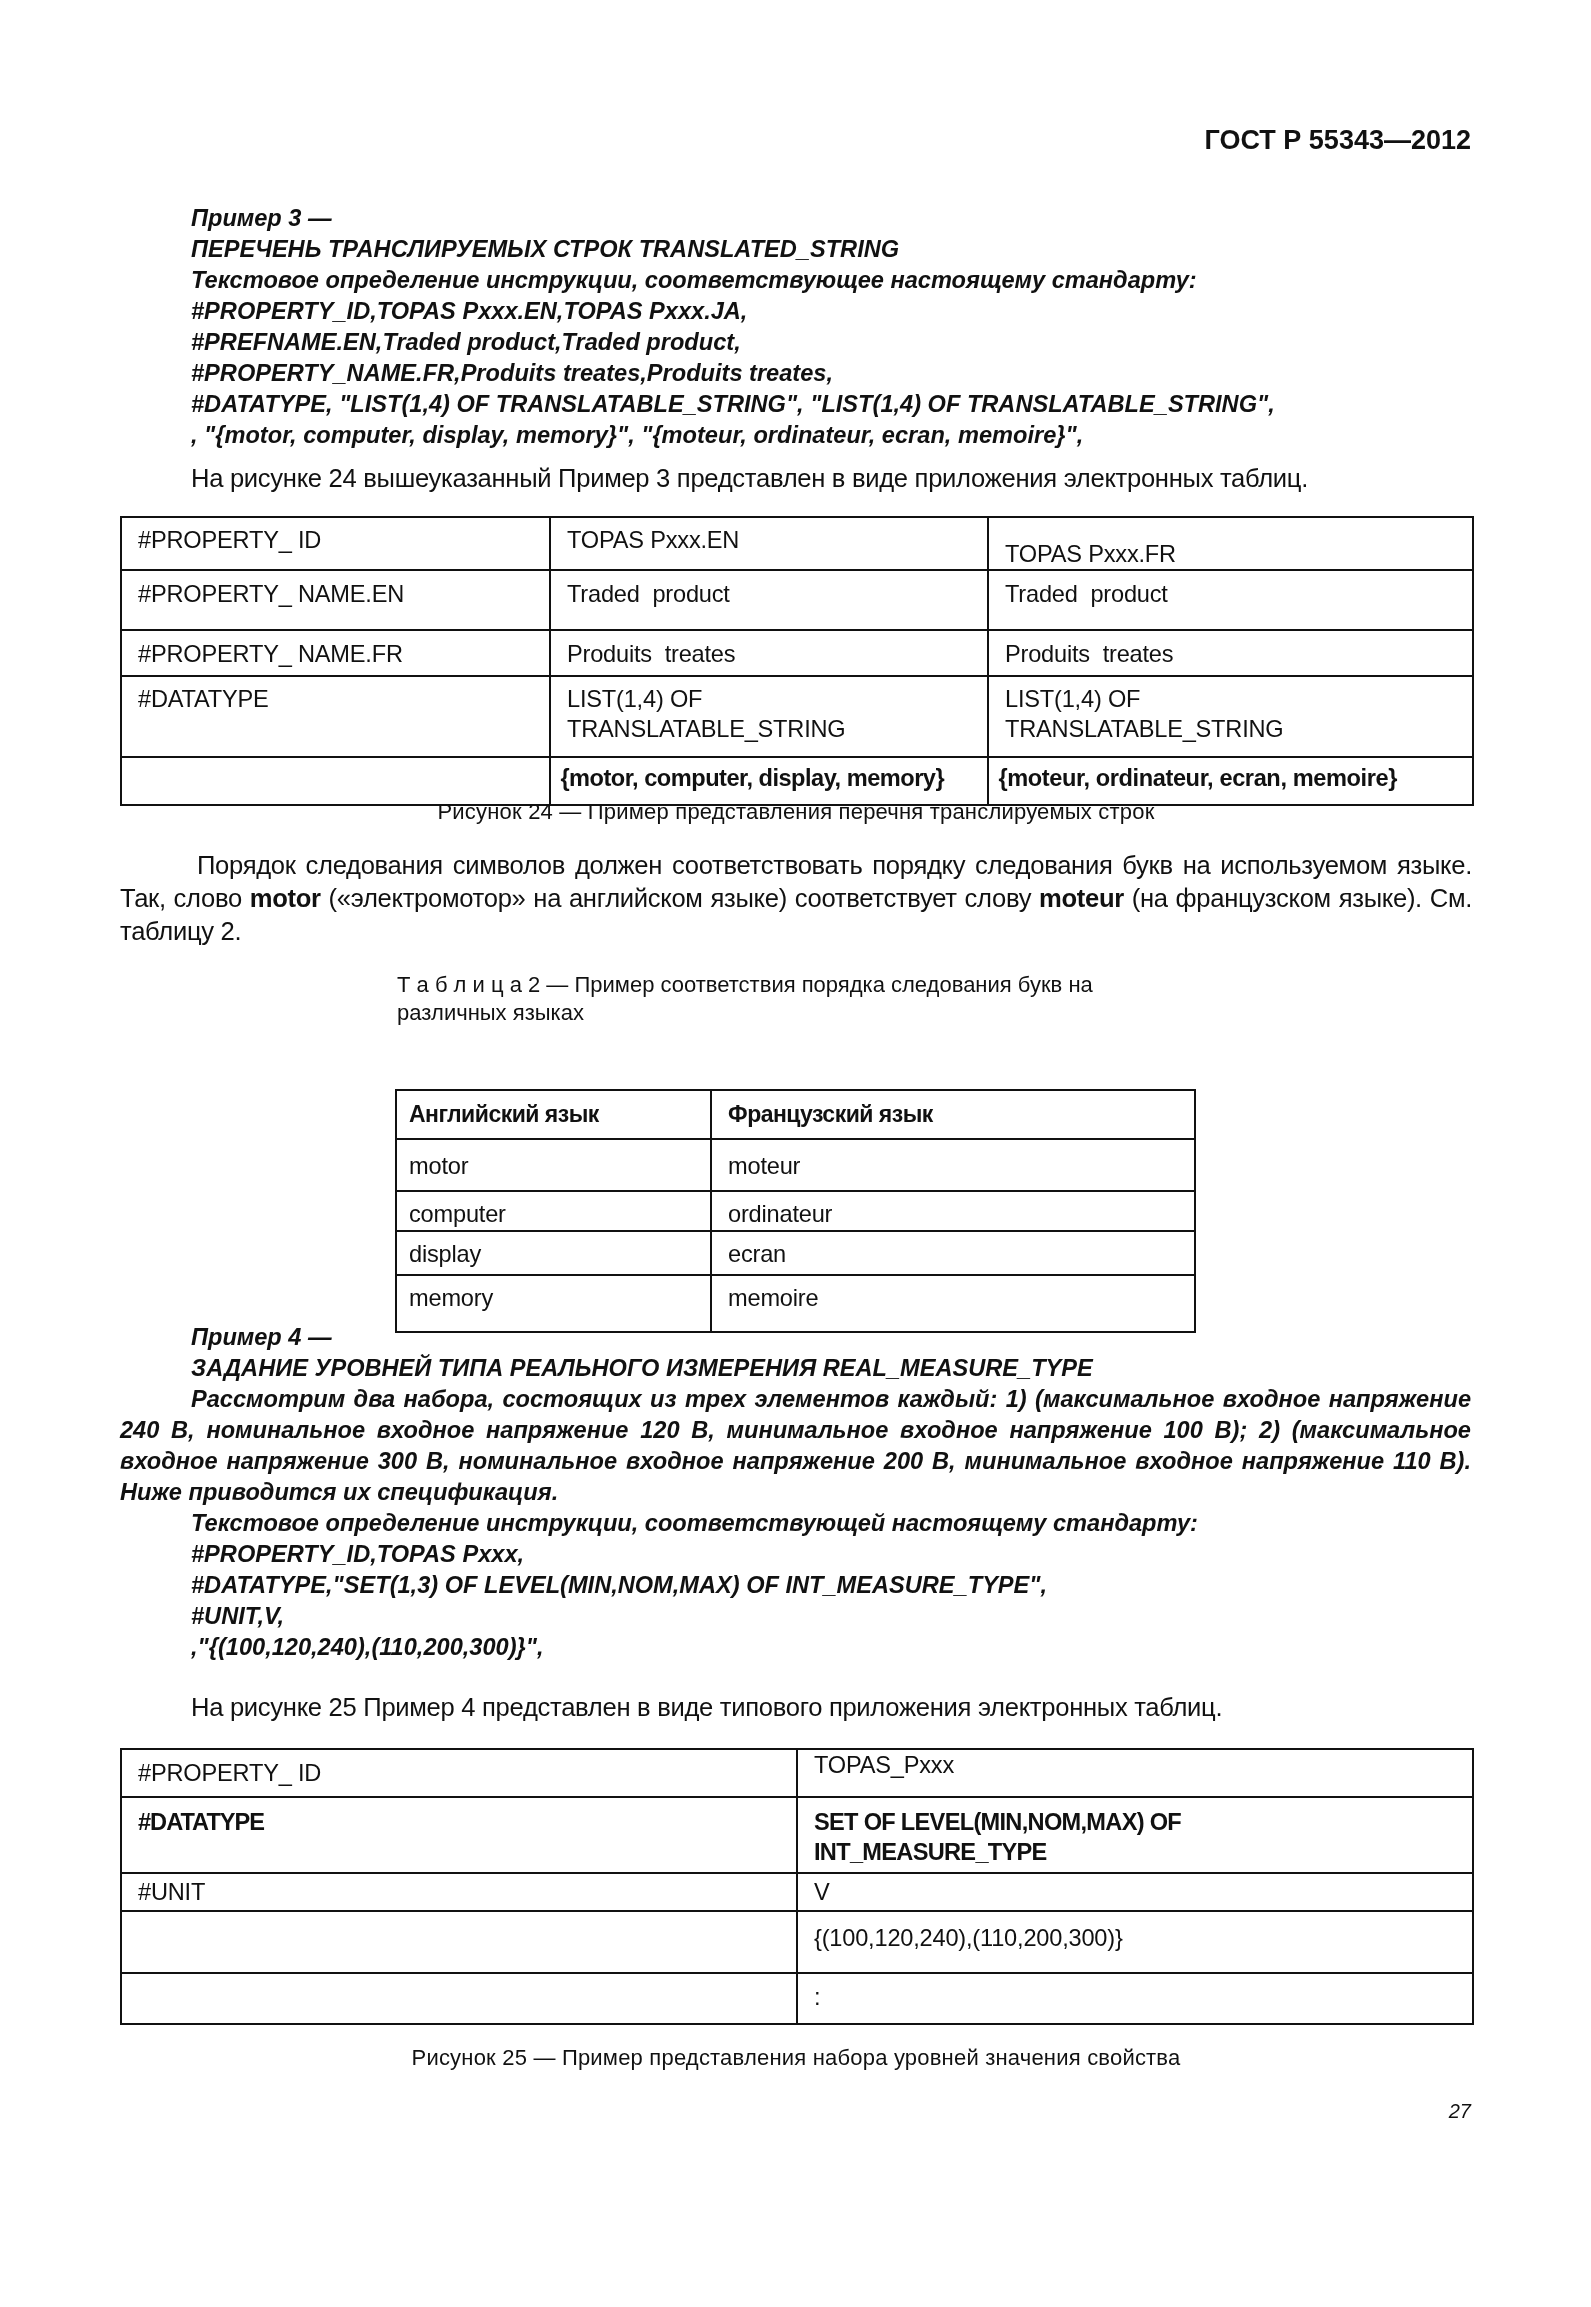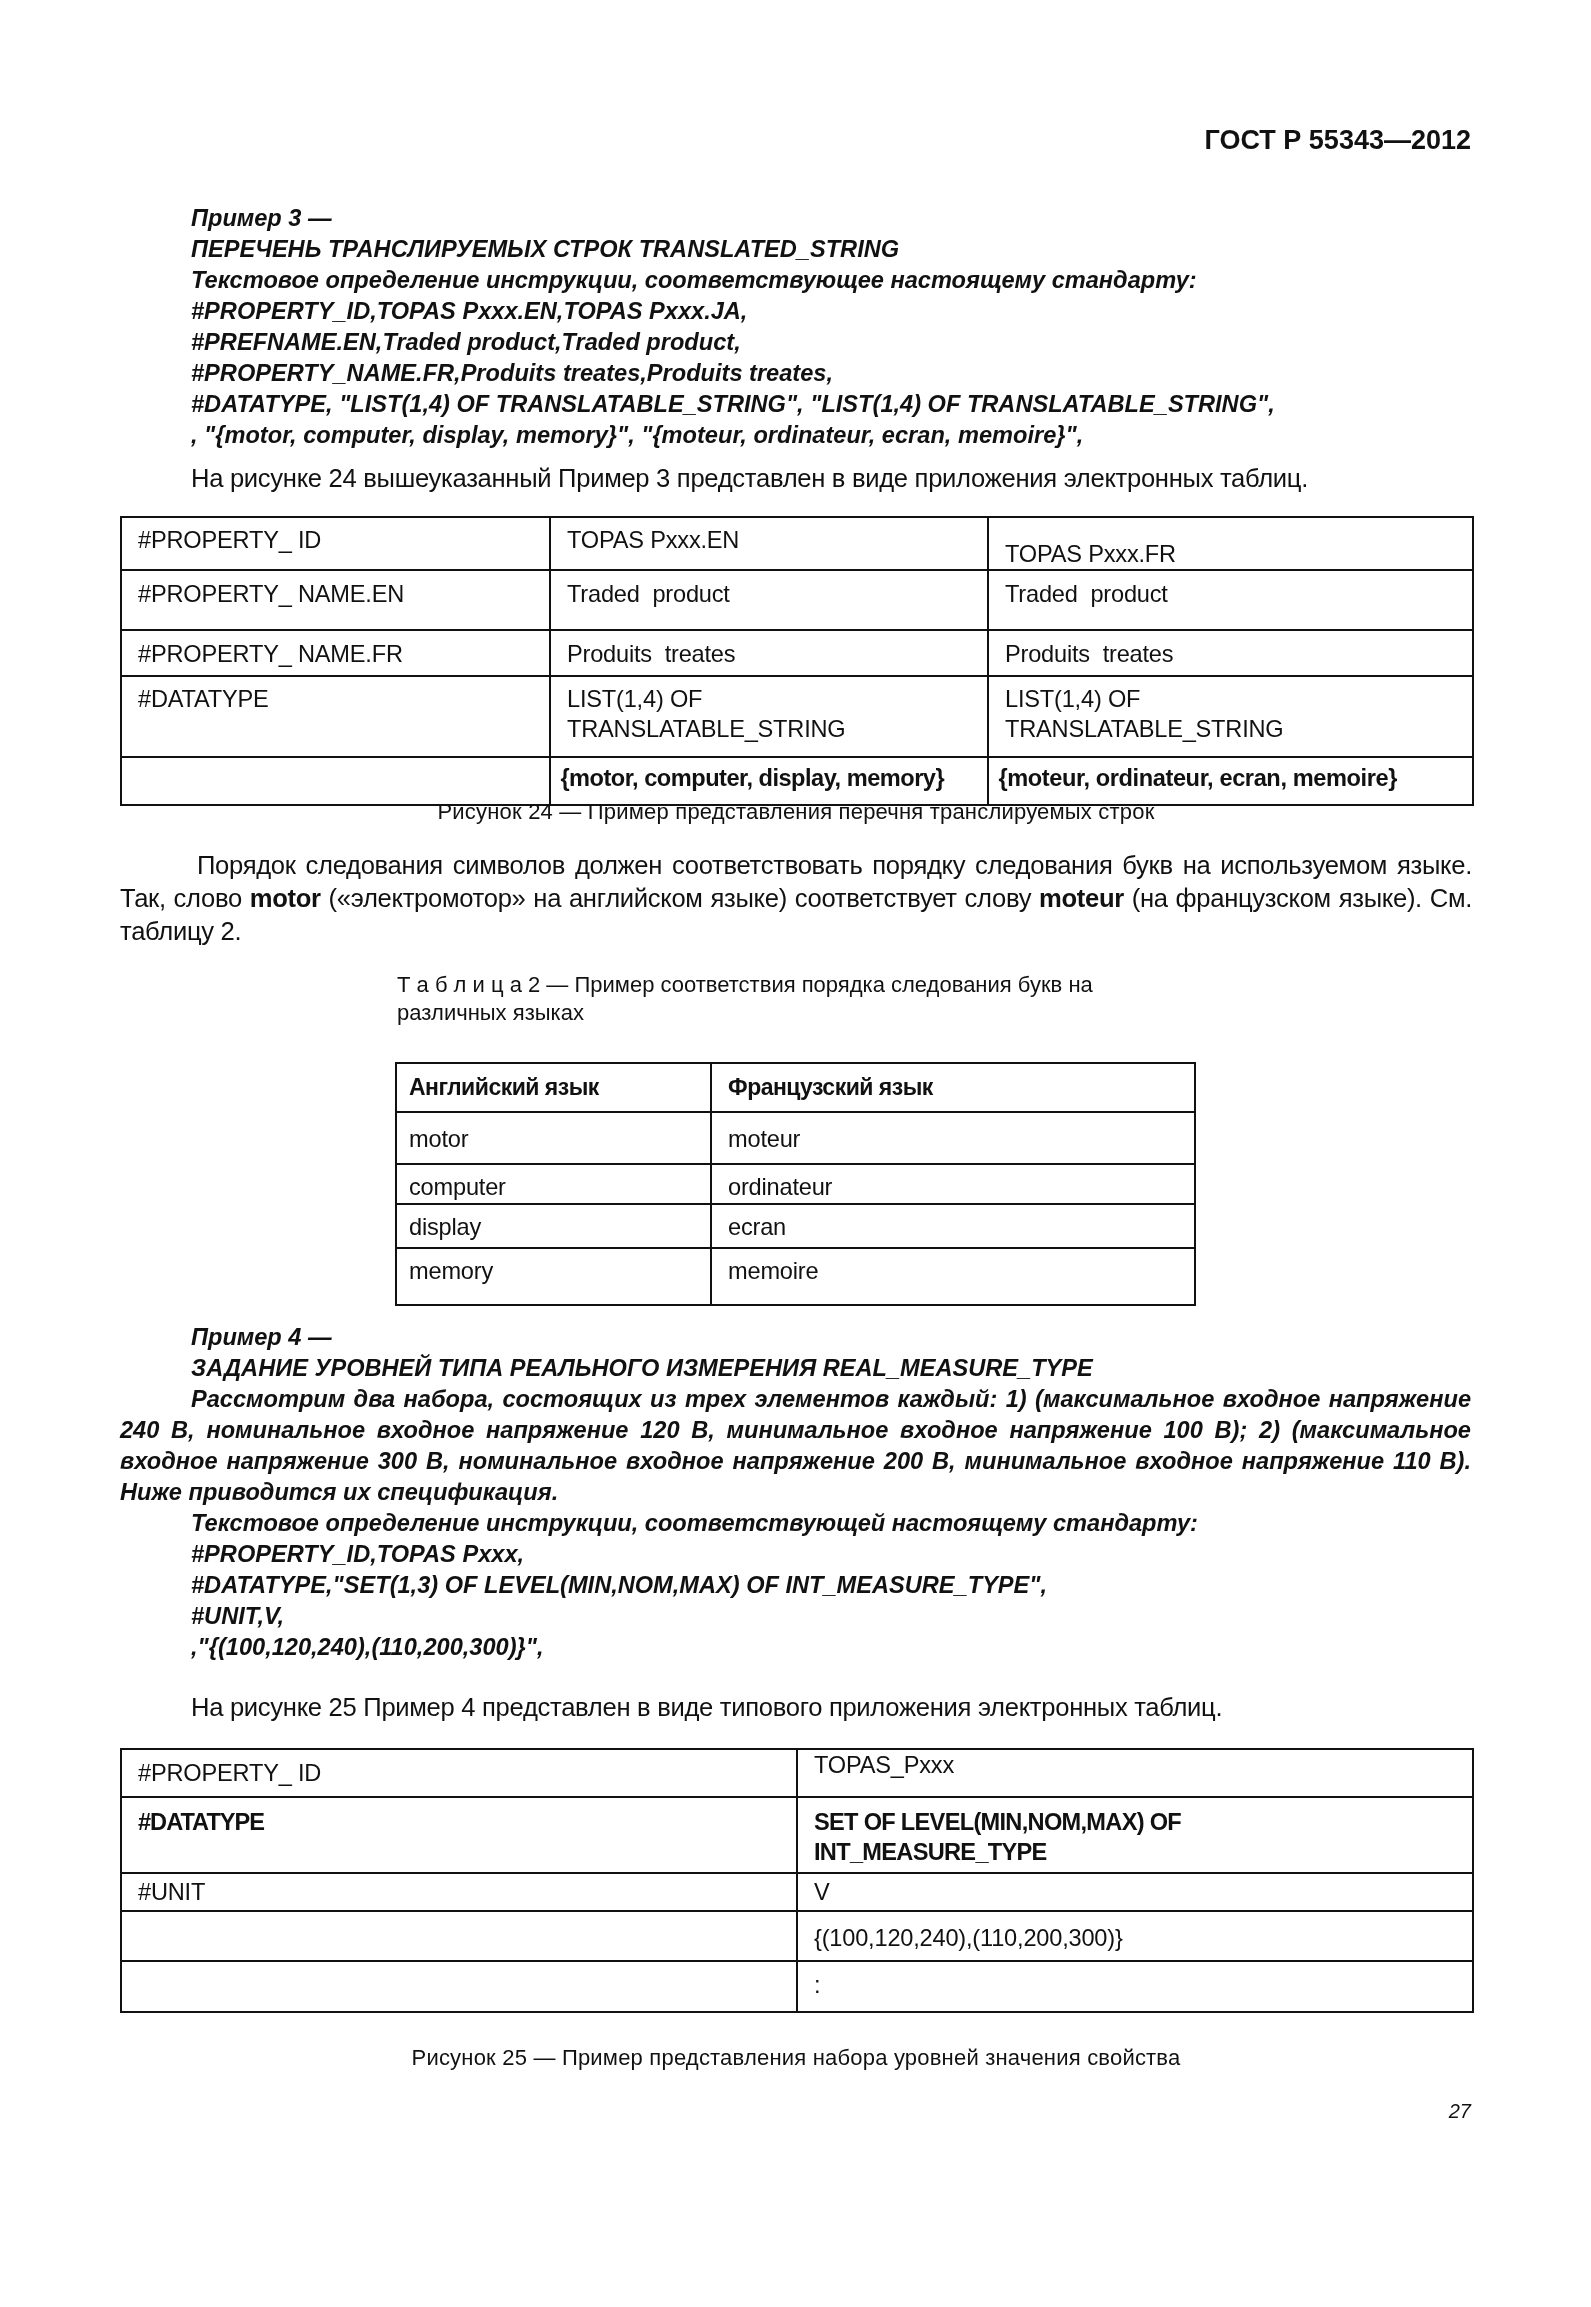--- a/index.html
+++ b/index.html
@@ -90,21 +90,21 @@
   </table>
 
 <div class="abs caption" style="left:120px; width:1352px; top:799px;">Рисунок 24 — Пример представления перечня транслируемых строк</div>
 
 <div class="abs para para-indent" style="left:120px; width:1352px; top:849px; text-align:justify;">
   <span>Порядок следования символов должен соответствовать порядку следования букв на используемом языке. Так, слово </span><span class="b">motor</span><span> («электромотор» на английском языке) соответствует слову </span><span class="b">moteur</span><span> (на французском языке). См. таблицу 2.</span>
 </div>
 
 <div class="abs" style="left:397px; width:808px; top:971px; font-size:22px; line-height:28px;">Т а б л и ц а 2 — Пример соответствия порядка следования букв на различных языках</div>
 
-<table class="grid" style="left:395px; top:1062px; width:800px;">
+<table class="grid" style="left:395px; top:1089px; width:800px;">
   <colgroup>
       <col style="width:315px">
       <col style="width:484px">
     </colgroup>
   <tbody>
       <tr style="height:49px">
     <th style="padding:8px 12px 0; font-size:23px; letter-spacing:-0.5px">Английский язык</th>
     <th style="padding:8px 16px 0; font-size:23px; letter-spacing:-0.5px">Французский язык</th>
   </tr>
   <tr style="height:52px">
@@ -151,21 +151,21 @@
   </tr>
   <tr style="height:76px">
     <td class="b" style="padding-top:9.4px; letter-spacing:-1px">#DATATYPE</td>
     <td class="b" style="padding-top:9.4px; white-space:pre-line; letter-spacing:-0.7px">SET OF LEVEL(MIN,NOM,MAX) OF
 INT_MEASURE_TYPE</td>
   </tr>
   <tr style="height:38px">
     <td style="padding-top:2.7px">#UNIT</td>
     <td style="padding-top:2.7px">V</td>
   </tr>
-  <tr style="height:50px">
+  <tr style="height:62px">
     <td></td>
     <td style="padding-top:10.8px">{(100,120,240),(110,200,300)}</td>
   </tr>
   <tr style="height:51px">
     <td></td>
     <td style="padding-top:8px">:</td>
   </tr>
 </tbody>
   </table>
 

